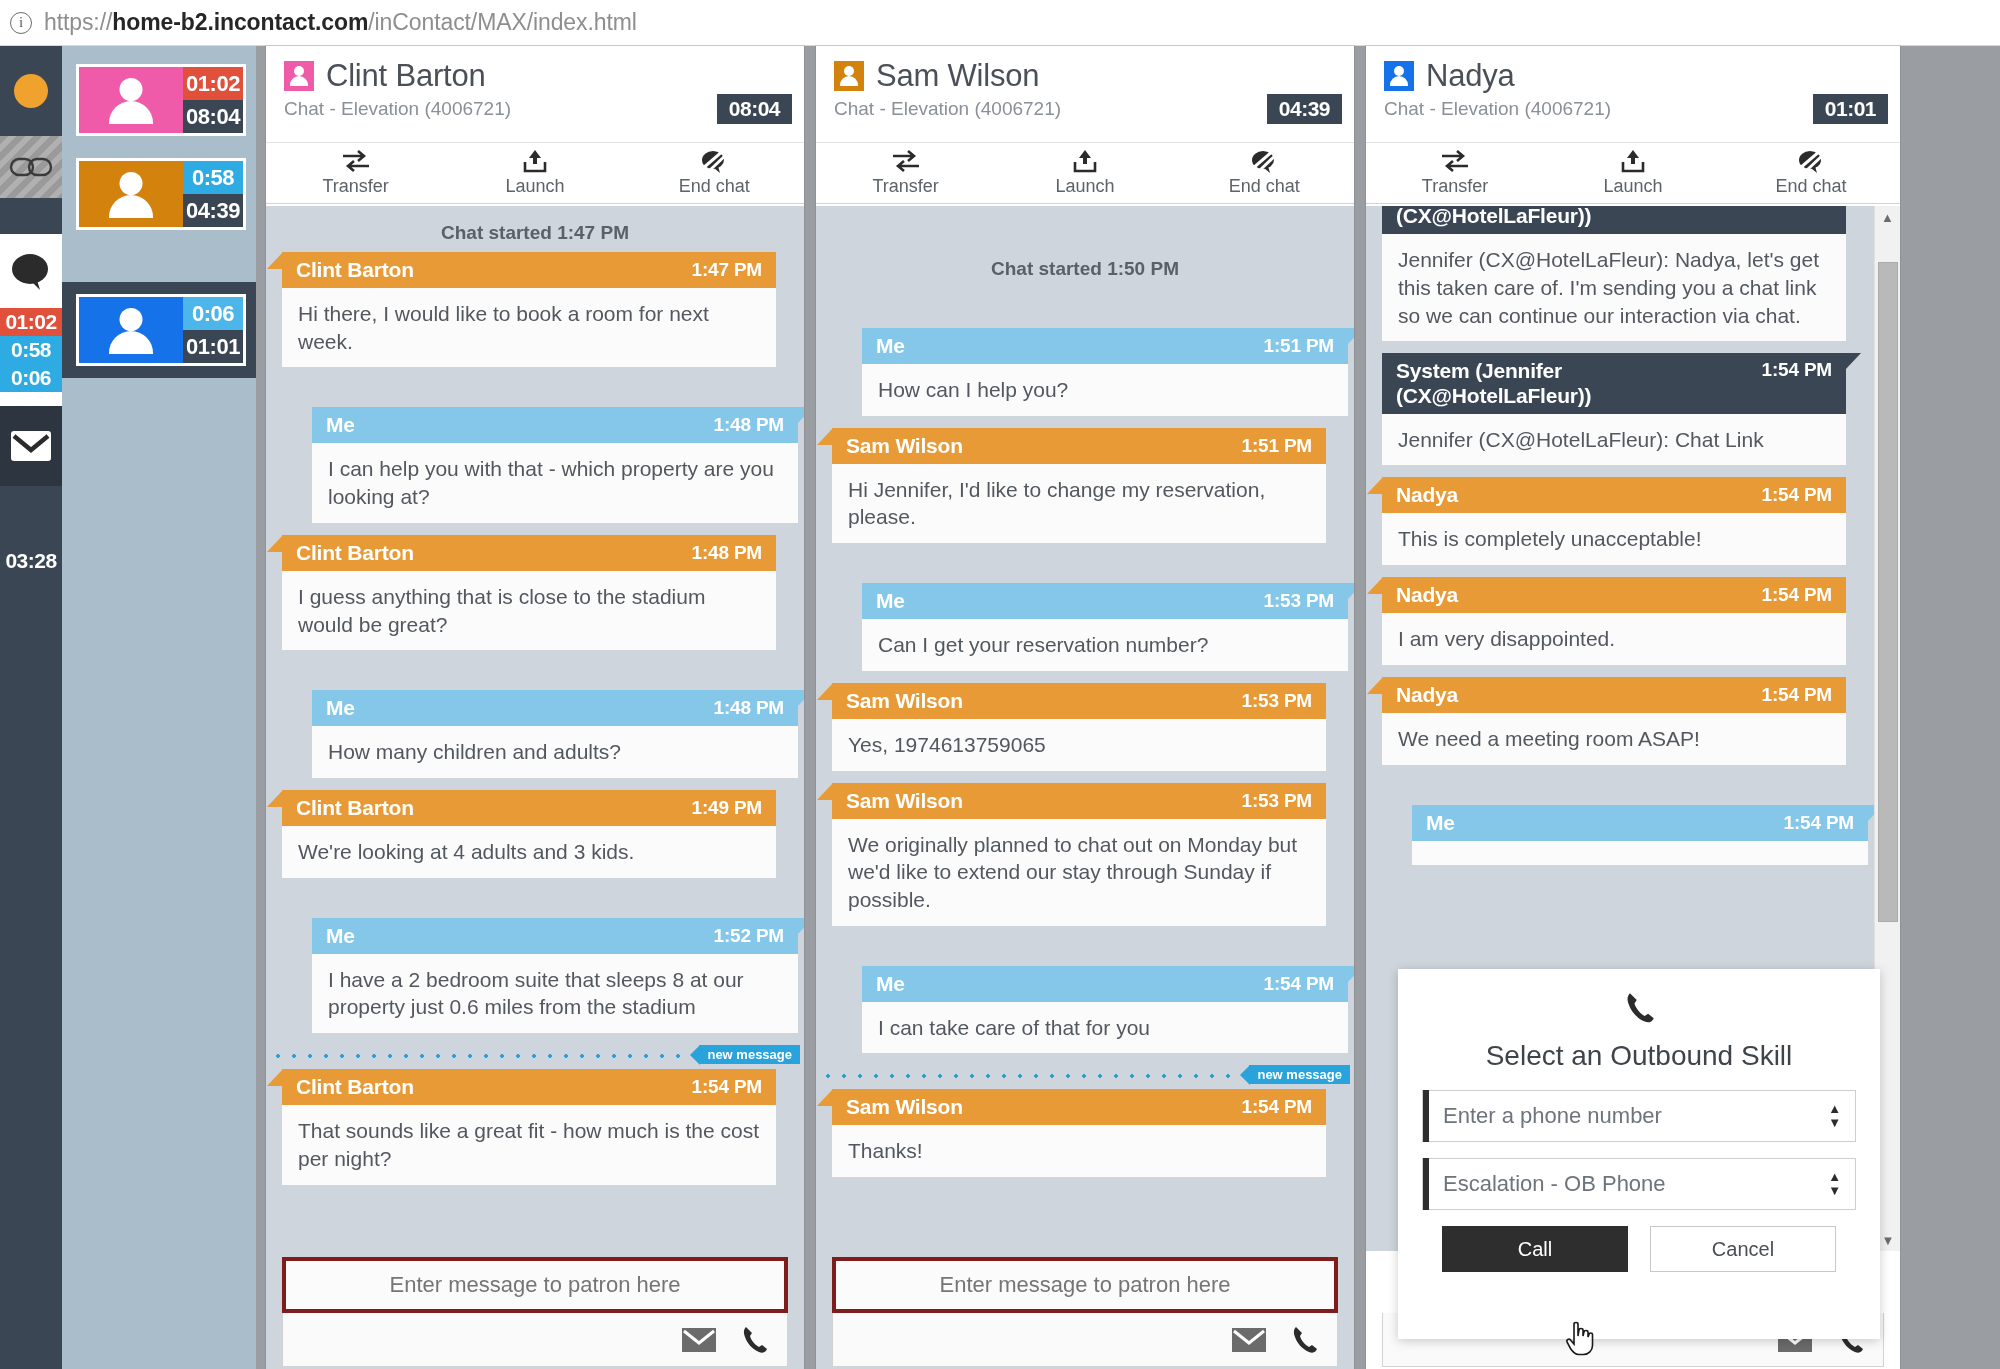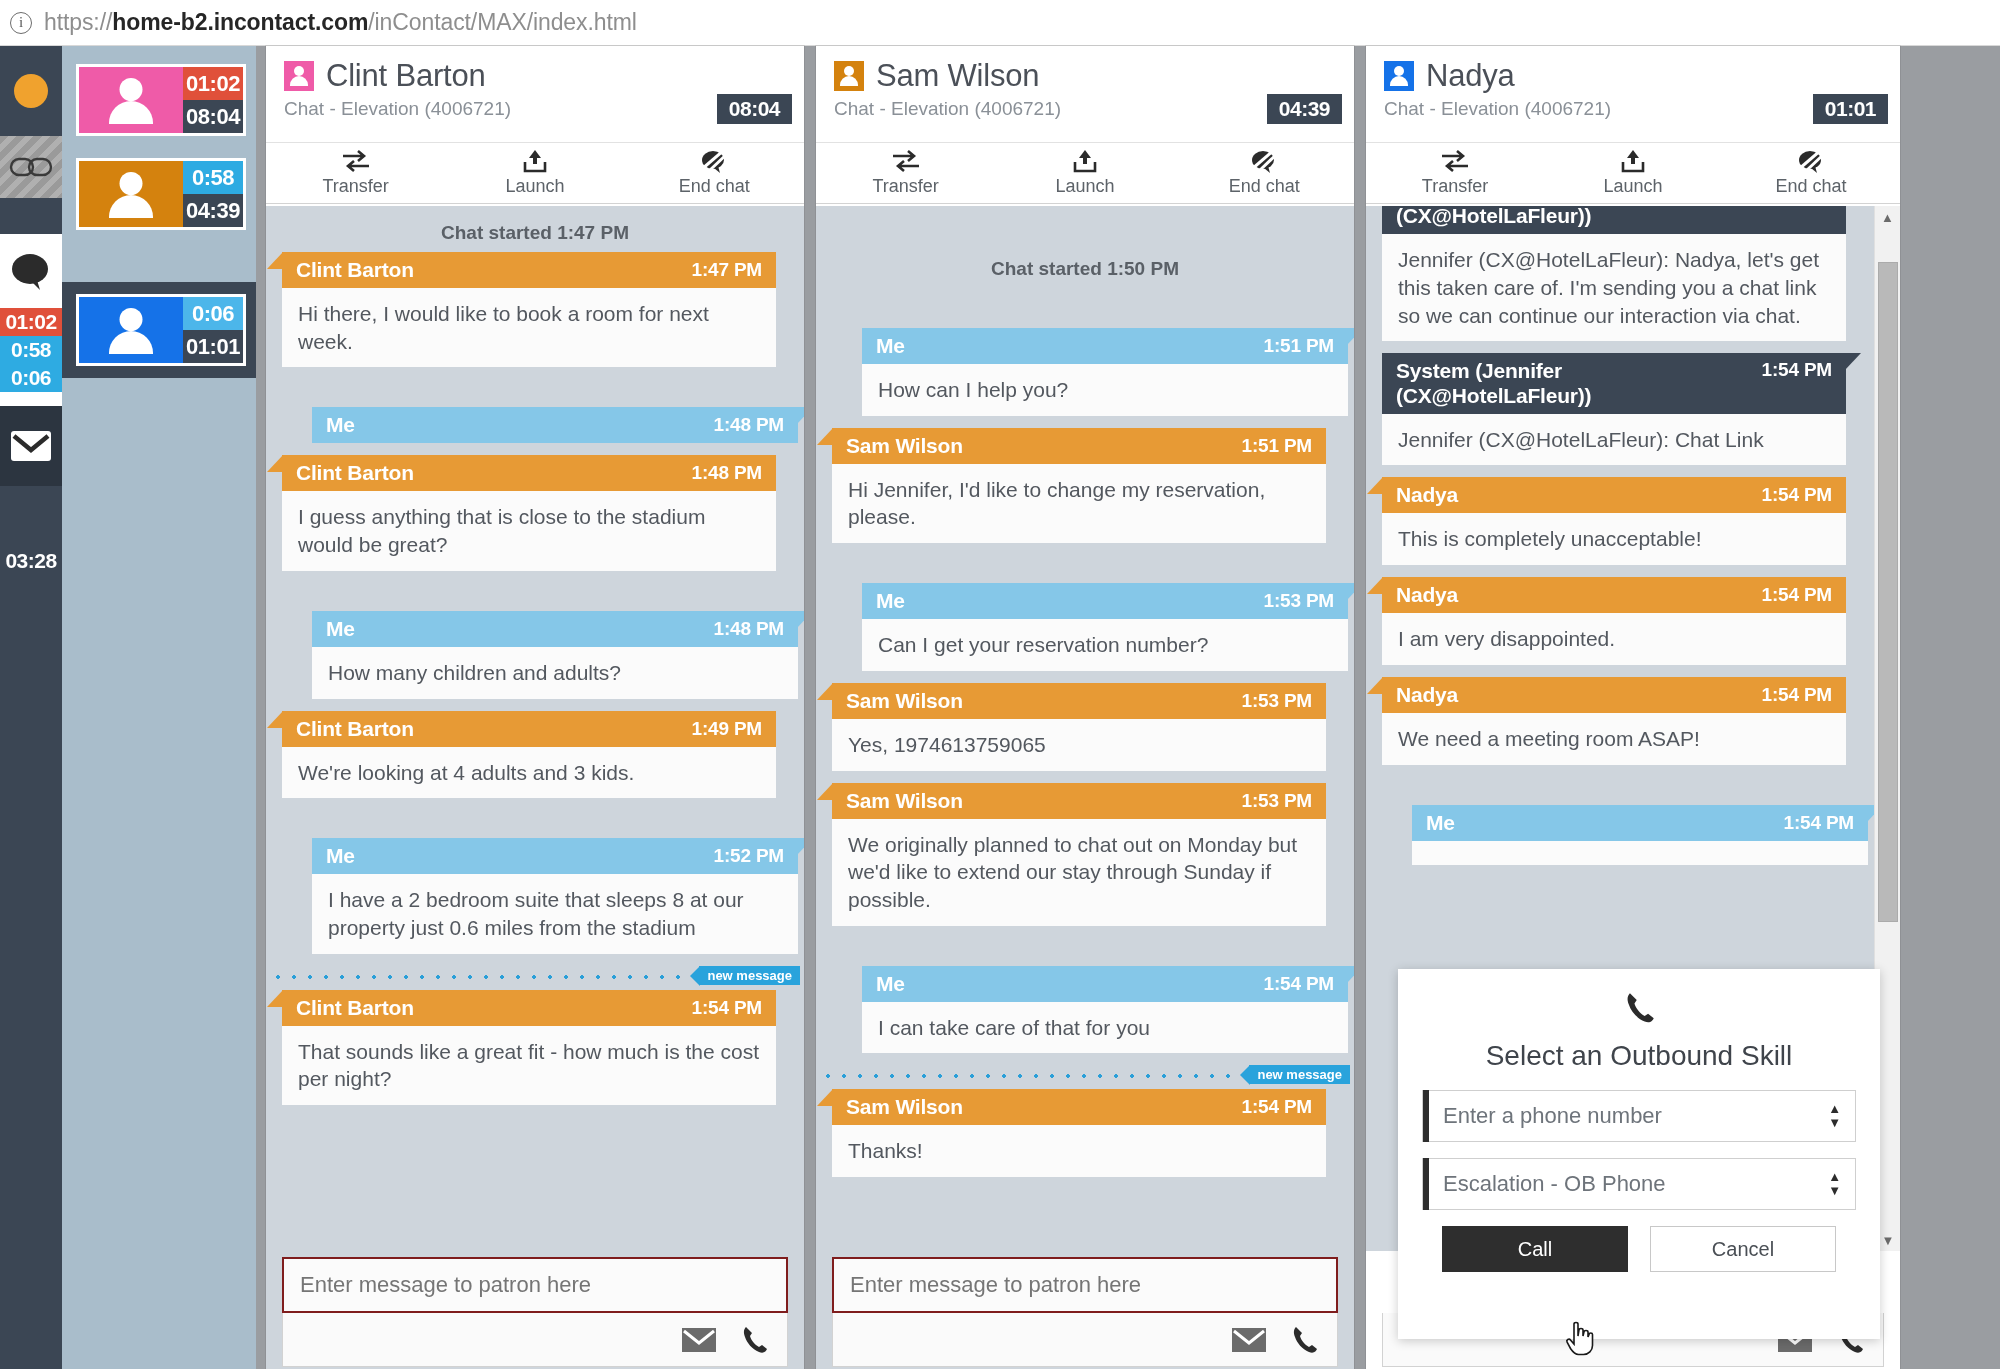--- a/index.html
+++ b/index.html
@@ -198,23 +198,24 @@
     content:""; position:absolute; left:-9px; top:0;
     border-style:solid; border-width: 10px 10px 10px 0;
     border-color: transparent #29a3dc transparent transparent;
   }
 
   .panel-foot {
     position:absolute; left:0; right:0; bottom:0; height: 118px;
     background:#ced5dc; padding: 6px 16px 0 16px;
   }
   .msg-input {
-    width:100%; height: 56px; background:#fbfbfb; border:2px solid #7f1d1d;
+    width:100%; height: 56px; background:#fbfbfb; border:4px solid #7f1d1d;
     font-size: 22px; color:#be185d; padding: 0 16px; outline:none;
     font-family: "Liberation Sans", sans-serif;
+    text-align: center;
   }
   .foot-icons {
     width:100%; height: 54px; background:#fafafa; border:1px solid #d2d2d2; border-top:none;
     display:flex; align-items:center; justify-content:flex-end; gap: 22px; padding-right: 18px;
   }
 
   
   .pscroll {
     position:absolute; right: 0; top: 160px; bottom: 118px; width: 26px;
     background:#f1f1f1; border-left:1px solid #e0e0e0;
@@ -398,20 +399,21 @@
             <span class="nm">Clint Barton</span>
             <span class="time">1:47 PM</span>
           </div>
         <div class="msg-body">Hi there, I would like to book a room for next week.</div>
       </div>
       <div class="msg me">
         <div class="msg-head">
             <span class="nm">Me</span>
             <span class="time">1:48 PM</span>
           </div>
+        <div class="msg-body">I can help you with that - which property are you looking at?</div>
       </div>
       <div class="msg patron">
         <div class="msg-head">
             <span class="nm">Clint Barton</span>
             <span class="time">1:48 PM</span>
           </div>
         <div class="msg-body">I guess anything that is close to the stadium would be great?</div>
       </div>
       <div class="msg me">
         <div class="msg-head">

